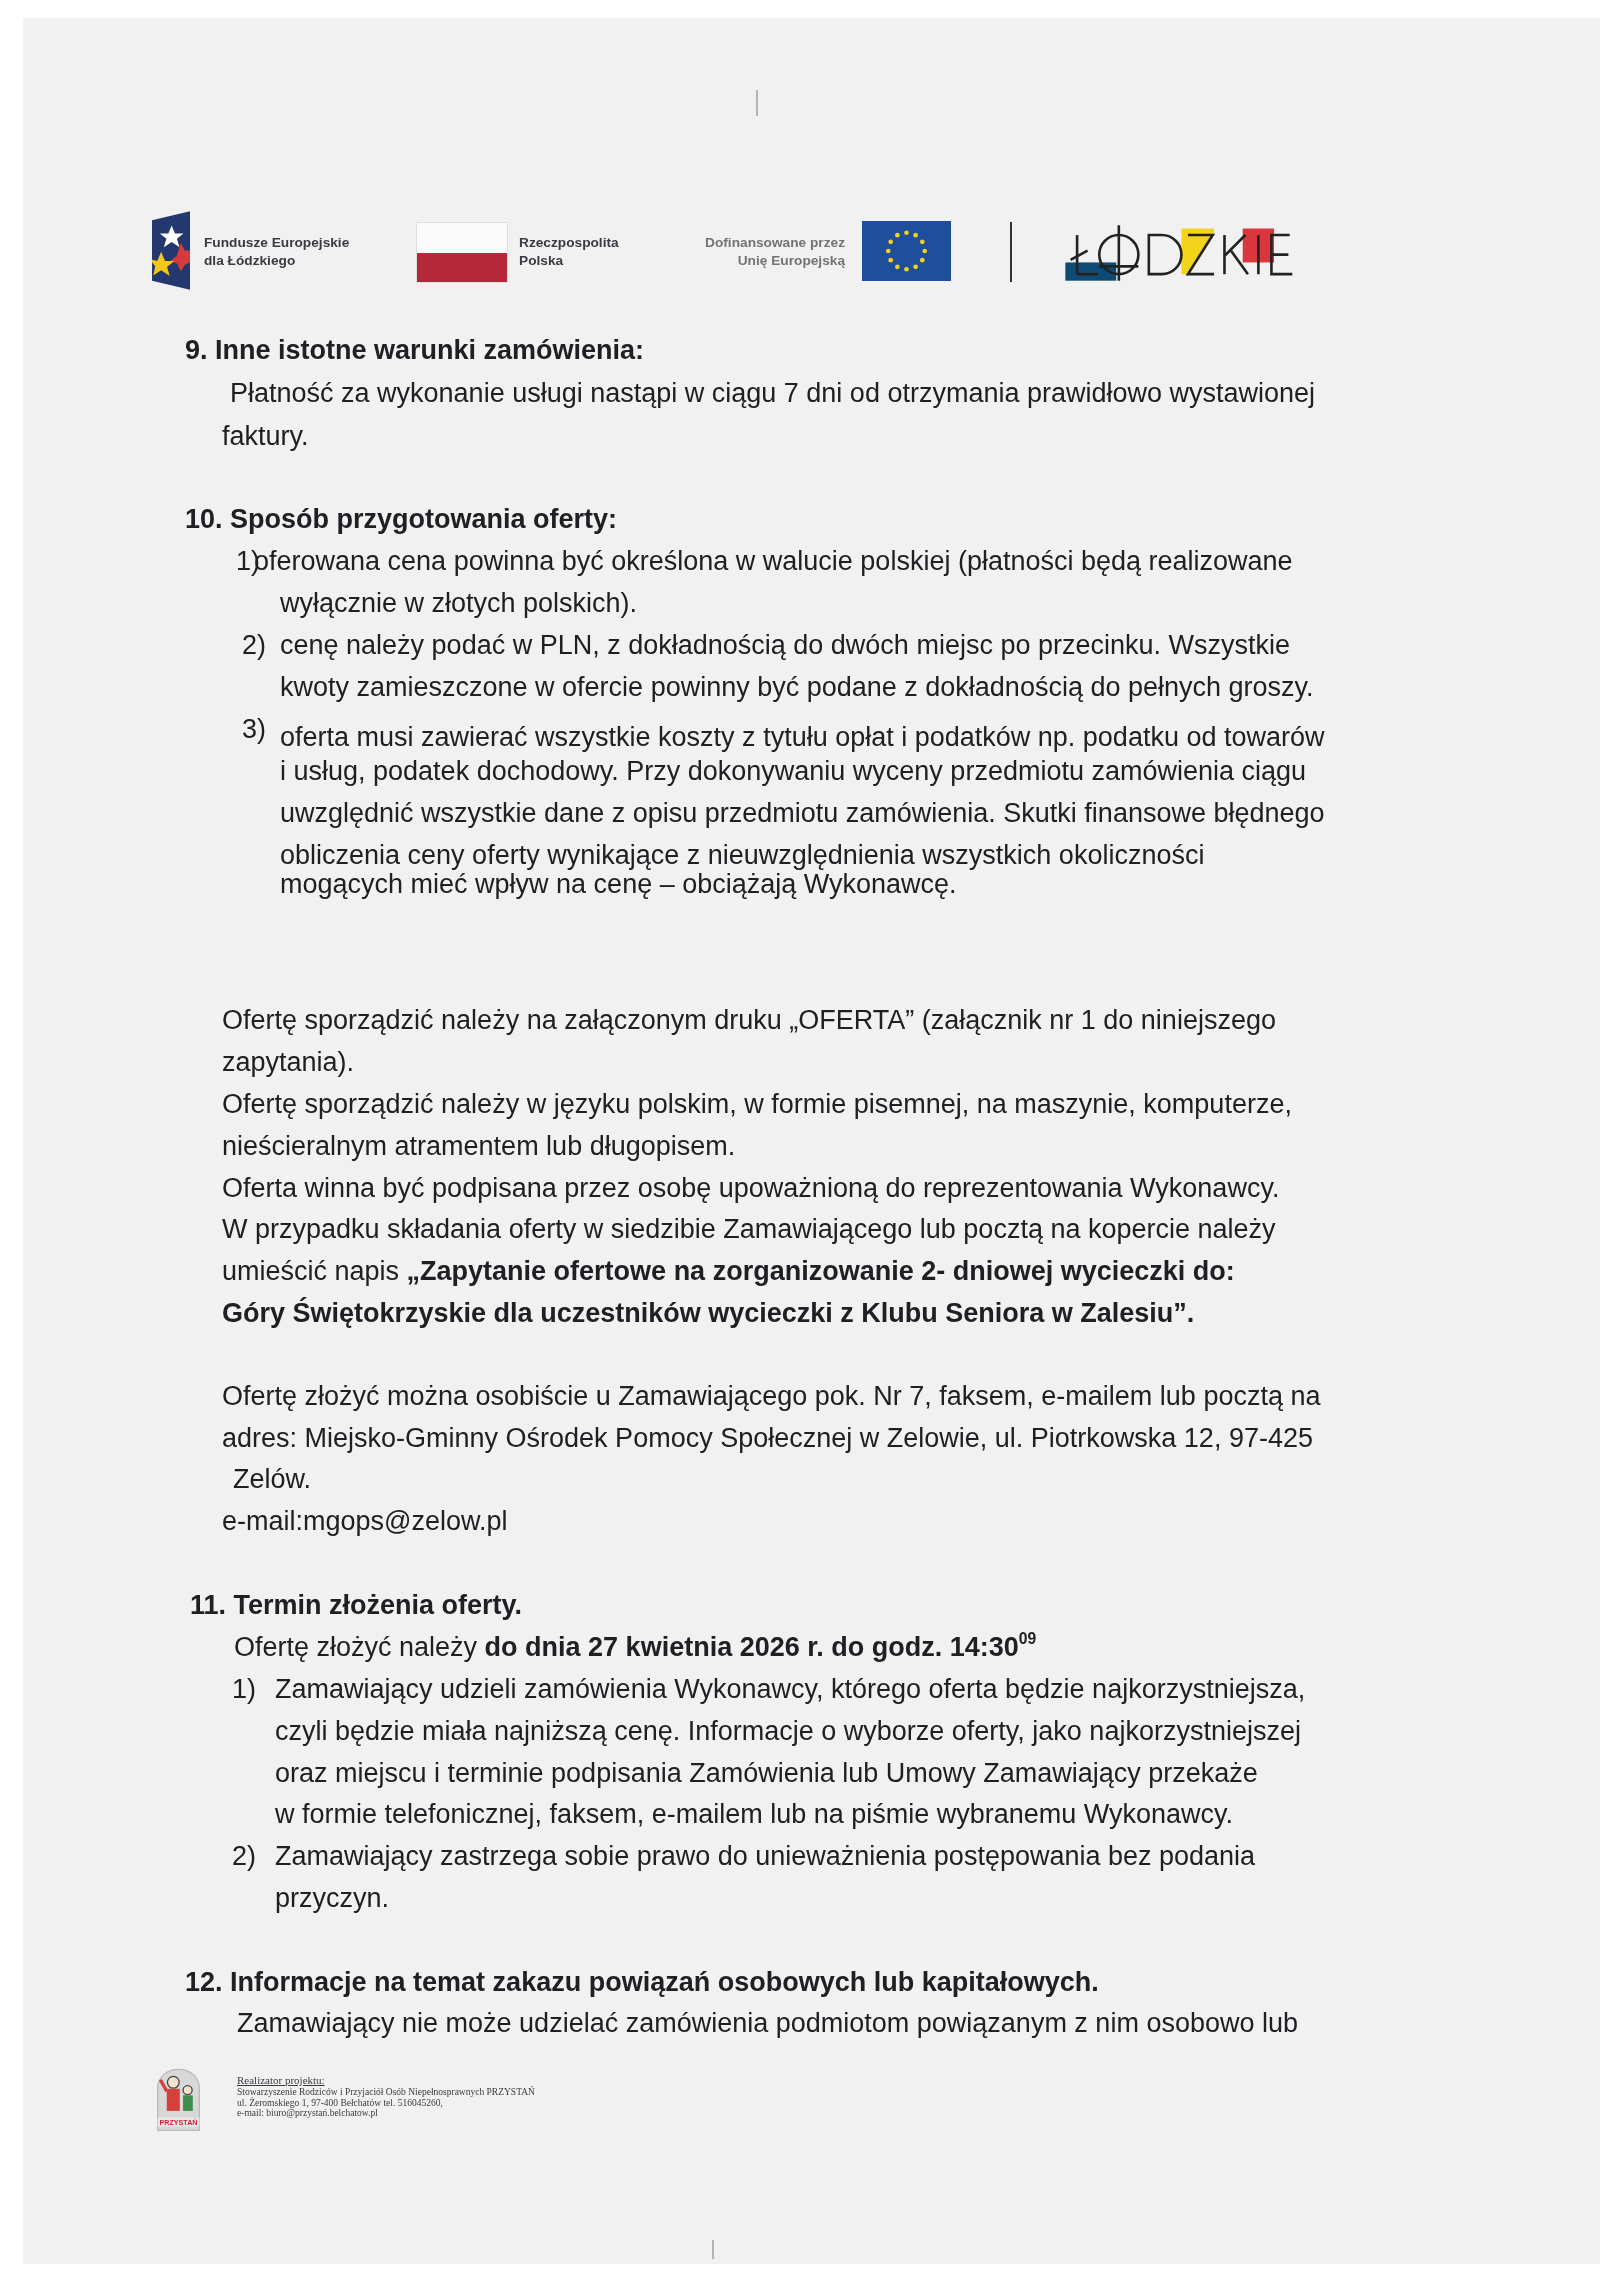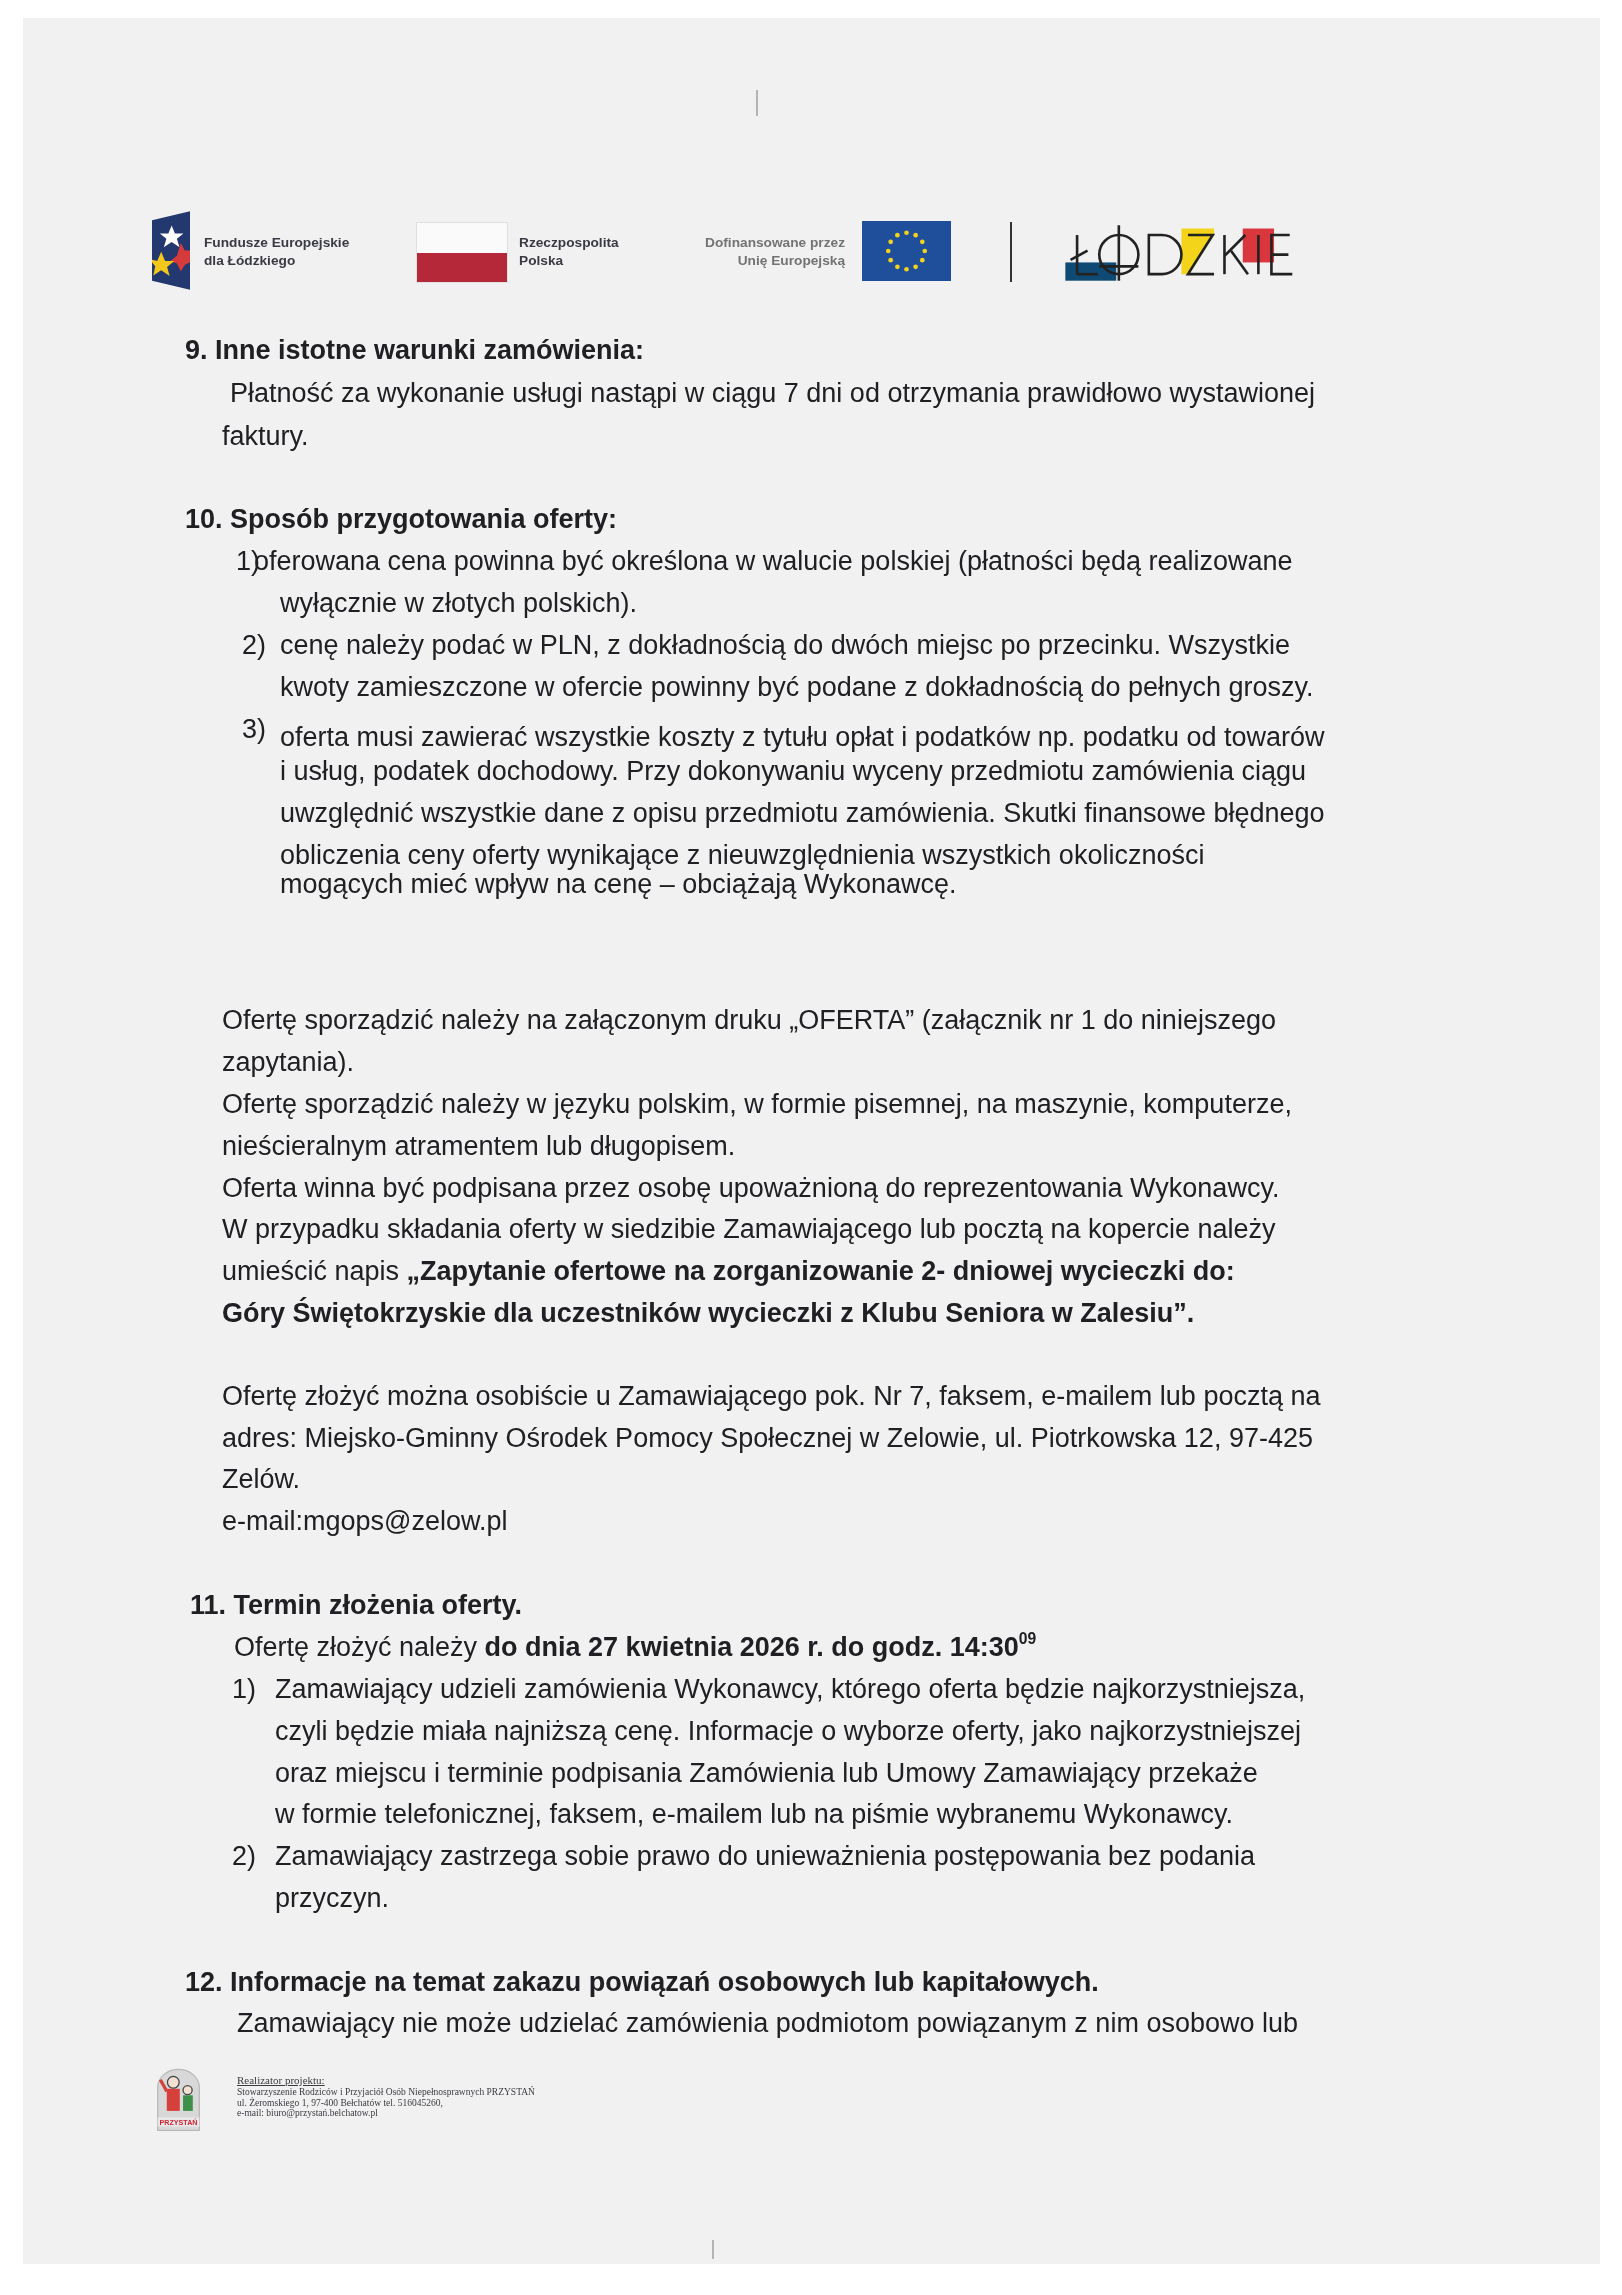--- a/index.html
+++ b/index.html
@@ -133,21 +133,21 @@
   <div class="line" style="left:222px;top:1047px;text-align:right;">zapytania).</div>
   <div class="line" style="left:222px;top:1089px;">Ofertę sporządzić należy w języku polskim, w formie pisemnej, na maszynie, komputerze,</div>
   <div class="line" style="left:222px;top:1131px;">nieścieralnym atramentem lub długopisem.</div>
   <div class="line" style="left:222px;top:1173px;">Oferta winna być podpisana przez osobę upoważnioną do reprezentowania Wykonawcy.</div>
   <div class="line" style="left:222px;top:1214px;">W przypadku składania oferty w siedzibie Zamawiającego lub pocztą na kopercie należy</div>
   <div class="line" style="left:222px;top:1256px;"><span>umieścić napis </span><b>„Zapytanie ofertowe na zorganizowanie 2- dniowej wycieczki do:</b></div>
   <div class="line h" style="left:222px;top:1298px;">Góry Świętokrzyskie dla uczestników wycieczki z Klubu Seniora w Zalesiu”.</div>
 
   <div class="line" style="left:222px;top:1381px;">Ofertę złożyć można osobiście u Zamawiającego pok. Nr 7, faksem, e-mailem lub pocztą na</div>
   <div class="line" style="left:222px;top:1423px;">adres: Miejsko-Gminny Ośrodek Pomocy Społecznej w Zelowie, ul. Piotrkowska 12, 97-425</div>
-  <div class="line" style="left:222px;top:1464px;">Zelów.</div>
+  <div class="line" style="left:233px;top:1464px;">Zelów.</div>
   <div class="line" style="left:222px;top:1506px;">e-mail:mgops@zelow.pl</div>
 
   <div class="line h" style="left:190px;top:1590px;">11. Termin złożenia oferty.</div>
   <div class="line" style="left:234px;top:1632px;"><span>Ofertę złożyć należy </span><b>do dnia 27 kwietnia 2026 r. do godz. 14:30</b><sup><b>09</b></sup></div>
 
   <div class="line" style="left:232px;top:1674px;">1)</div>
   <div class="line" style="left:275px;top:1674px;">Zamawiający udzieli zamówienia Wykonawcy, którego oferta będzie najkorzystniejsza,</div>
   <div class="line" style="left:275px;top:1716px;">czyli będzie miała najniższą cenę. Informacje o wyborze oferty, jako najkorzystniejszej</div>
   <div class="line" style="left:275px;top:1758px;">oraz miejscu i terminie podpisania Zamówienia lub Umowy Zamawiający przekaże</div>
   <div class="line" style="left:275px;top:1799px;">w formie telefonicznej, faksem, e-mailem lub na piśmie wybranemu Wykonawcy.</div>

